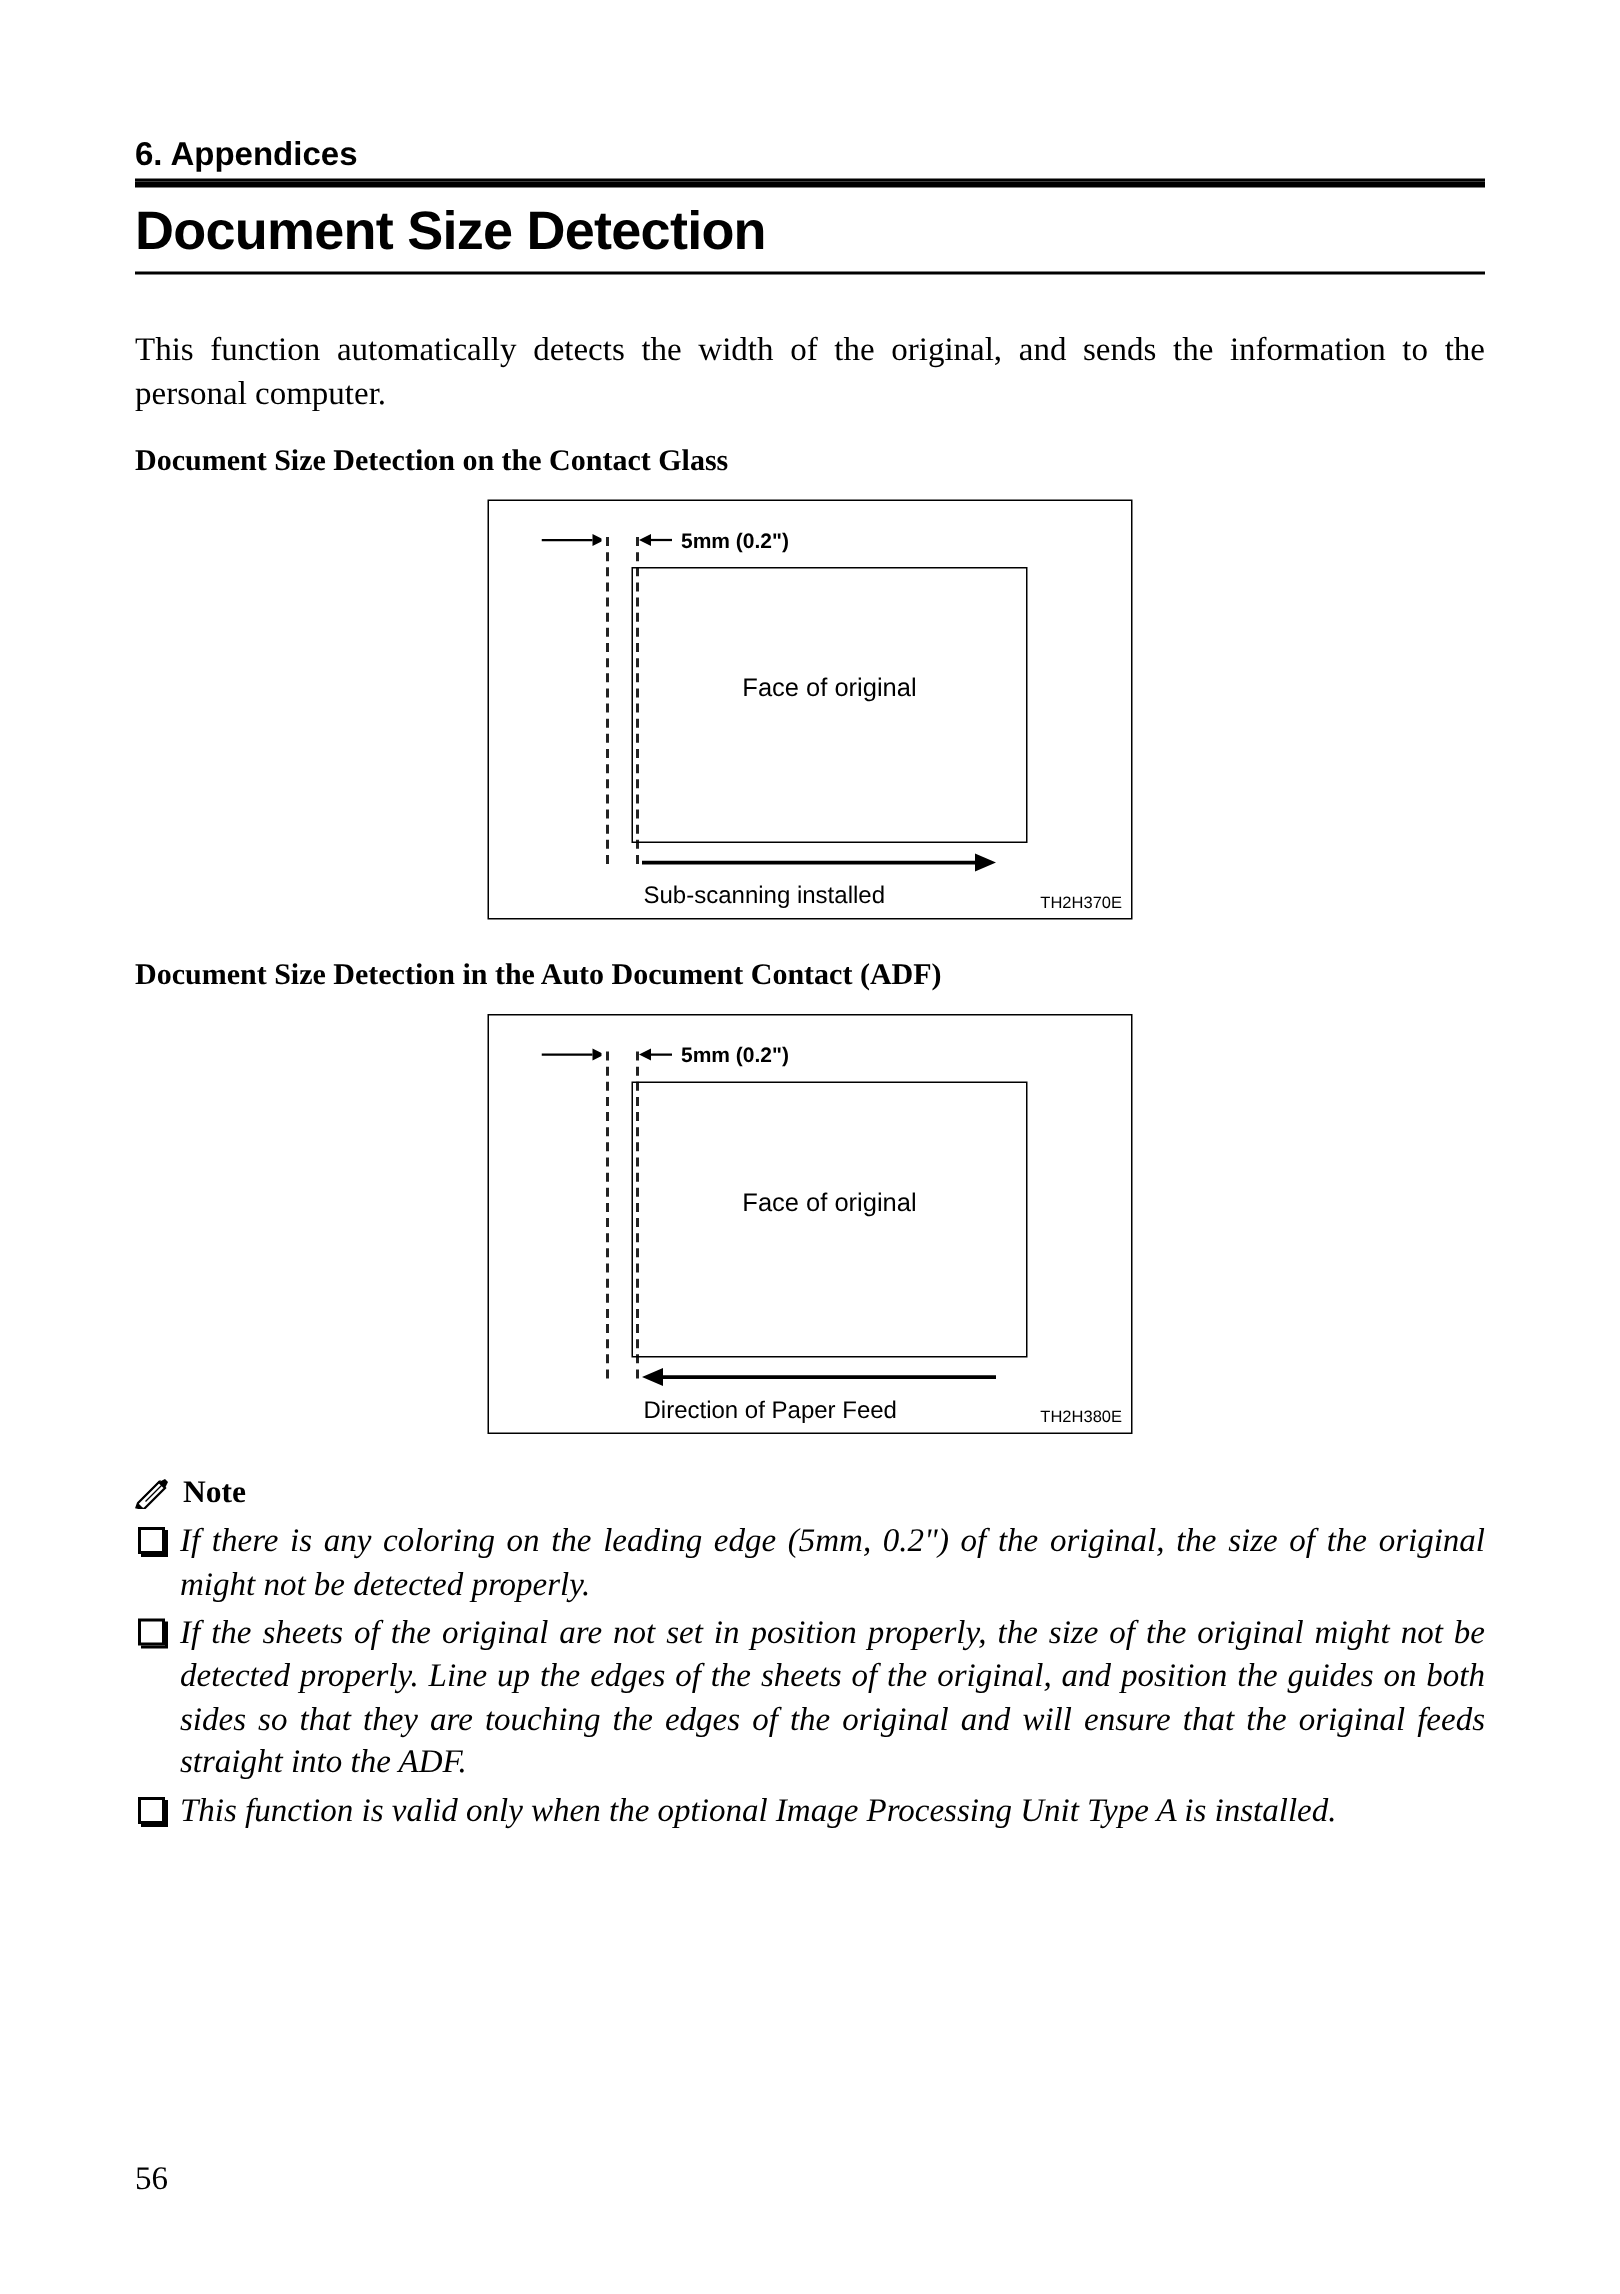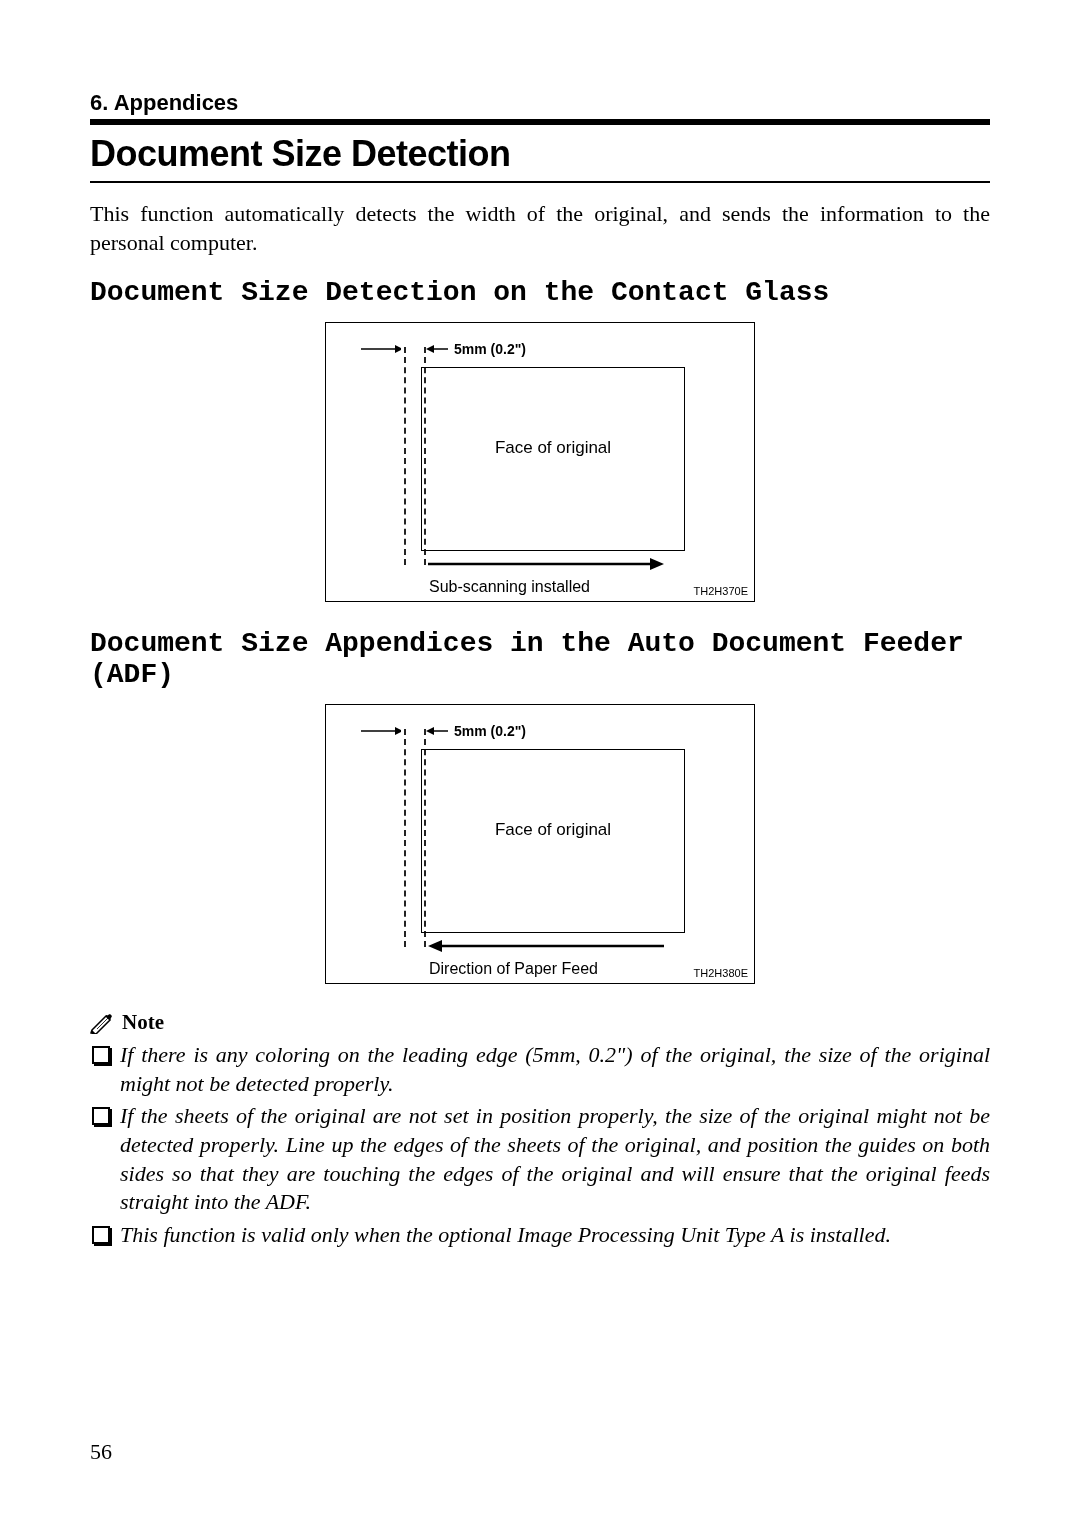--- a/index.html
+++ b/index.html
@@ -1,21 +1,21 @@
 <!DOCTYPE html>
 <html><head>
 <meta charset="utf-8">
 <style>
   * { box-sizing: border-box; margin: 0; padding: 0; }
   html, body { width: 1080px; height: 1529px; background: #fff; font-family: "Times New Roman", Times, serif; color: #000; }
   .page { padding: 90px 90px 0 90px; position: relative; height: 100%; }
   .chapter-head { font-family: Helvetica, Arial, sans-serif; font-weight: bold; font-size: 22px; border-bottom: 2.5px solid #000; padding-bottom: 3px; }
-  .section-title { font-family: Helvetica, Arial, sans-serif; font-weight: bold; font-size: 36px; border-top: 4px solid #000; border-bottom: 2px solid #000; padding: 8px 0 6px 0; margin-bottom: 17px; letter-spacing: -0.5px; }
+  .section-title { font-family: Helvetica, Arial, sans-serif; font-weight: bold; font-size: 36px; border-top: 4px solid #000; border-bottom: 2px solid #000; padding: 8px 0 6px 0; margin-bottom: 36px; letter-spacing: -0.5px; }
   .intro { font-size: 22px; line-height: 1.3; margin-bottom: 20px; text-align: justify; }
-  .subhead { font-family: Liberation Mono, monospace; font-weight: bold; font-size: 28px; margin-bottom: 14px; }
+  .subhead { font-family: Liberation Serif, serif; font-weight: bold; font-size: 20px; margin-bottom: 14px; }
   .figwrap { display: flex; justify-content: center; margin-bottom: 26px; }
   .fig { border: 1.5px solid #000; width: 430px; height: 280px; position: relative; font-family: Helvetica, Arial, sans-serif; }
   .fig .inner { position: absolute; left: 95px; top: 44px; width: 264px; height: 184px; border: 1.5px solid #000; }
   .fig .faceof { position: absolute; left: 0; right: 0; top: 70px; text-align: center; font-size: 17px; }
   .fig .mmlabel { position: absolute; left: 128px; top: 18px; font-size: 14px; font-weight: bold; }
   .fig .vdash { position: absolute; border-left: 2px dashed #222; top: 24px; height: 218px; }
   .fig .vdash.v1 { left: 78px; }
   .fig .vdash.v2 { left: 98px; }
   .fig .harrowwrap { position: absolute; left: 35px; top: 20px; }
   .fig .harrowwrap2 { position: absolute; left: 100px; top: 20px; }
@@ -72,21 +72,21 @@
         <svg width="236" height="14">
             <line x1="0" y1="7" x2="222" y2="7" stroke="#000" stroke-width="2.5"></line>
             <polygon points="222,1 236,7 222,13" fill="#000"></polygon>
           </svg>
       </span>
       <span class="bottomlabel">Sub-scanning installed</span>
       <span class="code">TH2H370E</span>
     </div>
   </div>
 
-  <div class="subhead">Document Size Appendices in the Auto Document Feeder (ADF)</div>
+  <div class="subhead">Document Size Detection in the Auto Document Contact (ADF)</div>
 
   <div class="figwrap">
     <div class="fig">
       <span class="harrowwrap">
         <svg width="40" height="12">
             <line x1="0" y1="6" x2="34" y2="6" stroke="#000" stroke-width="1.5"></line>
             <polygon points="34,2 42,6 34,10" fill="#000"></polygon>
           </svg>
       </span>
       <span class="harrowwrap2">

